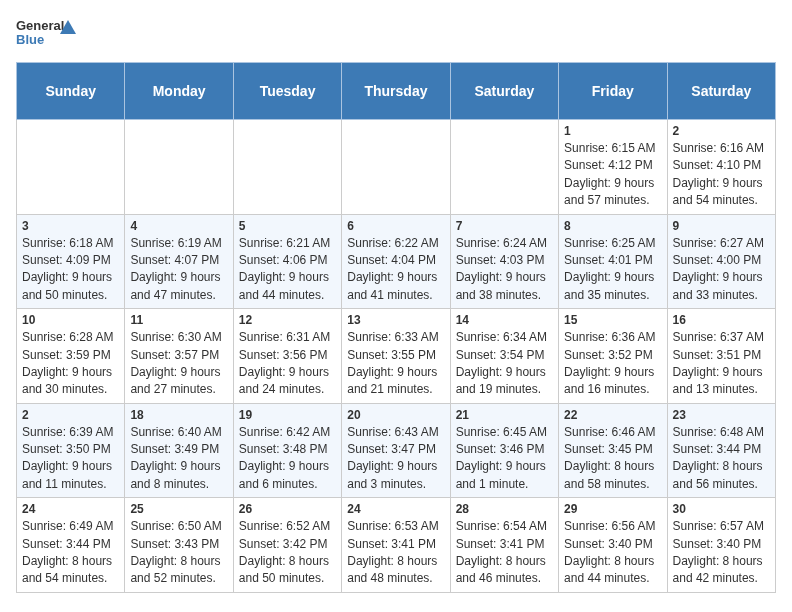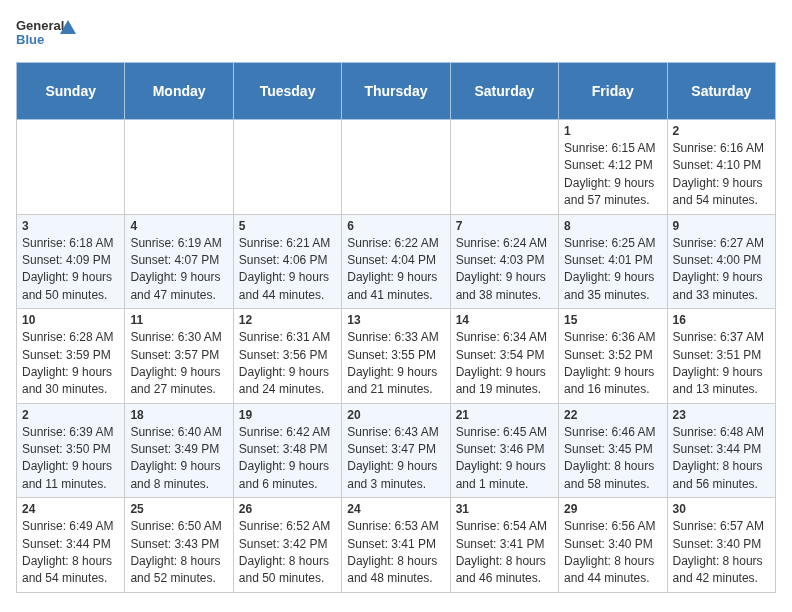--- a/index.html
+++ b/index.html
@@ -229,21 +229,21 @@
           </td>
           <td>
             <span class="day-number">26</span>
             <div class="day-info">Sunrise: 6:52 AM<br>Sunset: 3:42 PM<br>Daylight: 8 hours<br>and 50 minutes.</div>
           </td>
           <td>
             <span class="day-number">24</span>
             <div class="day-info">Sunrise: 6:53 AM<br>Sunset: 3:41 PM<br>Daylight: 8 hours<br>and 48 minutes.</div>
           </td>
           <td>
-            <span class="day-number">31</span>
+            <span class="day-number">28</span>
             <div class="day-info">Sunrise: 6:54 AM<br>Sunset: 3:41 PM<br>Daylight: 8 hours<br>and 46 minutes.</div>
           </td>
           <td>
             <span class="day-number">29</span>
             <div class="day-info">Sunrise: 6:56 AM<br>Sunset: 3:40 PM<br>Daylight: 8 hours<br>and 44 minutes.</div>
           </td>
           <td>
             <span class="day-number">30</span>
             <div class="day-info">Sunrise: 6:57 AM<br>Sunset: 3:40 PM<br>Daylight: 8 hours<br>and 42 minutes.</div>
           </td>

